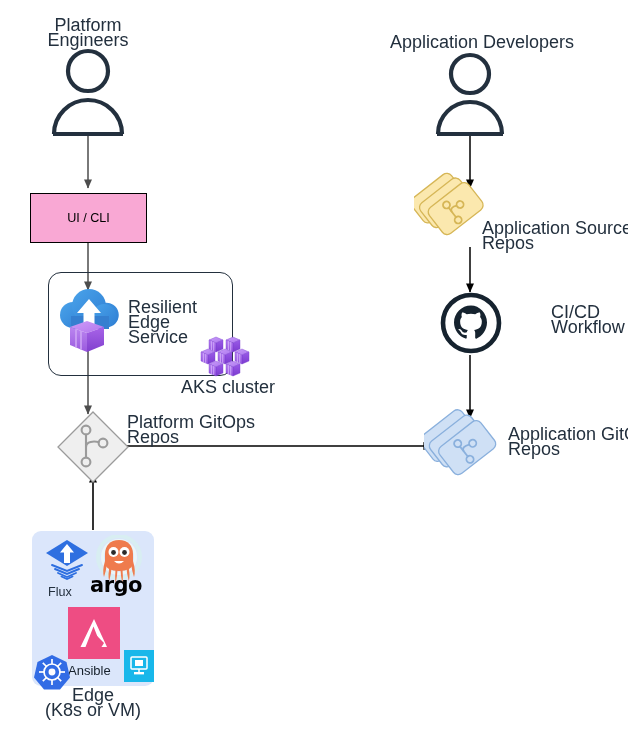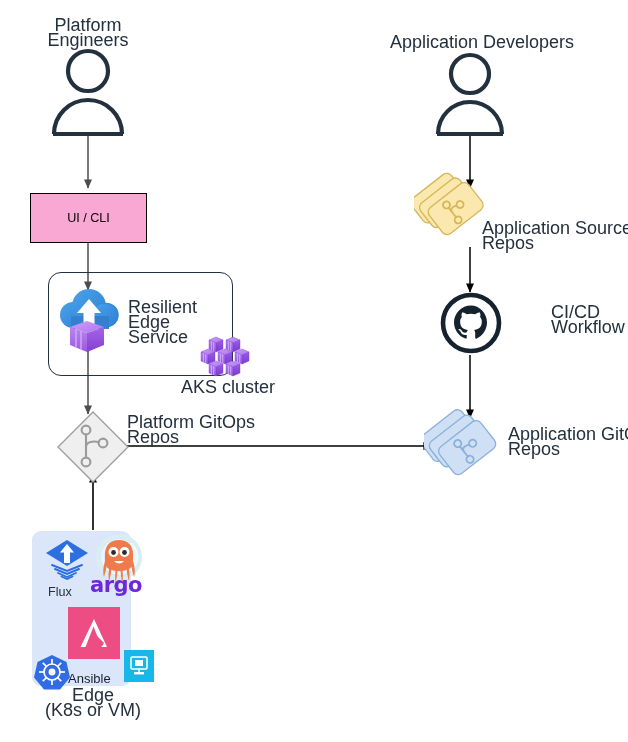--- a/index.html
+++ b/index.html
@@ -77,21 +77,21 @@
     background: #18b7ea;
     display: flex;
     align-items: center;
     justify-content: center;
   }
 
   .argo-word {
     position: absolute;
     font-family: "DejaVu Sans", sans-serif;
     font-weight: 700;
-    color: #6d28d9;
+    color: #000000;
     letter-spacing: -0.5px;
   }
 
   .icon-cap {
     position: absolute;
     color: #23303e;
     font-size: 12.6px;
     white-space: pre;
   }
   .ansible-cap {
@@ -336,21 +336,21 @@
         <circle cx="19" cy="13" r="3.6"></circle>
         <line x1="7" y1="7.6" x2="7" y2="20.4"></line>
         <path d="M7,14 C7,10 11.5,10 15.4,11.8"></path>
       </g>
     </g>
   </svg>
 </div>
 <div class="lbl" style="left:508px; top:427px;">Application GitOps
 Repos</div>
 
-<div class="node hostbox" style="left:32px; top:531px; width:99px; height:155px;">
+<div class="node hostbox" style="left:32px; top:531px; width:122px; height:155px;">
 
   <div class="host-inner" style="left:12px; top:8px;">
     <svg width="46" height="44" viewBox="0 0 46 44" xmlns="http://www.w3.org/2000/svg">
       <path d="M23,1 L44,14 L23,27 L2,14 Z" fill="#2e6fe0"></path>
       <path d="M23,5 L30,13.5 L26,13.5 L26,24 L20,24 L20,13.5 L16,13.5 Z" fill="#ffffff"></path>
       <g stroke="#2e6fe0" stroke-width="1.9" fill="none" stroke-linecap="round">
         <path d="M8,26 L23,32 L38,26"></path>
         <path d="M11,30 L23,35 L35,30"></path>
         <path d="M14,34 L23,38 L32,34"></path>
         <path d="M17.5,37.5 L23,40 L28.5,37.5"></path>
@@ -383,21 +383,21 @@
     </svg>
   </div>
   <div class="argo-word" style="left:58px; top:42px; font-size:21px;">argo</div>
 
   <div class="ansible-sq" style="left:36px; top:76px; width:52px; height:52px;">
     <svg width="34" height="34" viewBox="0 0 34 34" xmlns="http://www.w3.org/2000/svg">
       <path d="M17,3 L30,31 L24.5,31 L16.5,10.5 L8.5,31 L3.5,31 Z" fill="#ffffff"></path>
       <path d="M17.2,17 L27,27 L24.5,31 L15.5,20 Z" fill="#ee4d83"></path>
     </svg>
   </div>
-  <div class="ansible-cap" style="left:36px; top:140px;">Ansible</div>
+  <div class="ansible-cap" style="left:36px; top:132px;">Ansible</div>
 
   <div class="host-inner" style="left:1px; top:122px;">
     <svg width="38" height="38" viewBox="0 0 38 38" xmlns="http://www.w3.org/2000/svg">
       <path d="M19,2 L33.5,9 L37,24.5 L27,36.5 L11,36.5 L1,24.5 L4.5,9 Z" fill="#326ce5"></path>
       <g fill="none" stroke="#ffffff" stroke-width="1.7">
         <circle cx="19" cy="19" r="8"></circle>
         <circle cx="19" cy="19" r="2.6" fill="#ffffff"></circle>
         <line x1="19" y1="6" x2="19" y2="11.2"></line>
         <line x1="19" y1="26.8" x2="19" y2="32"></line>
         <line x1="6" y1="19" x2="11.2" y2="19"></line>

